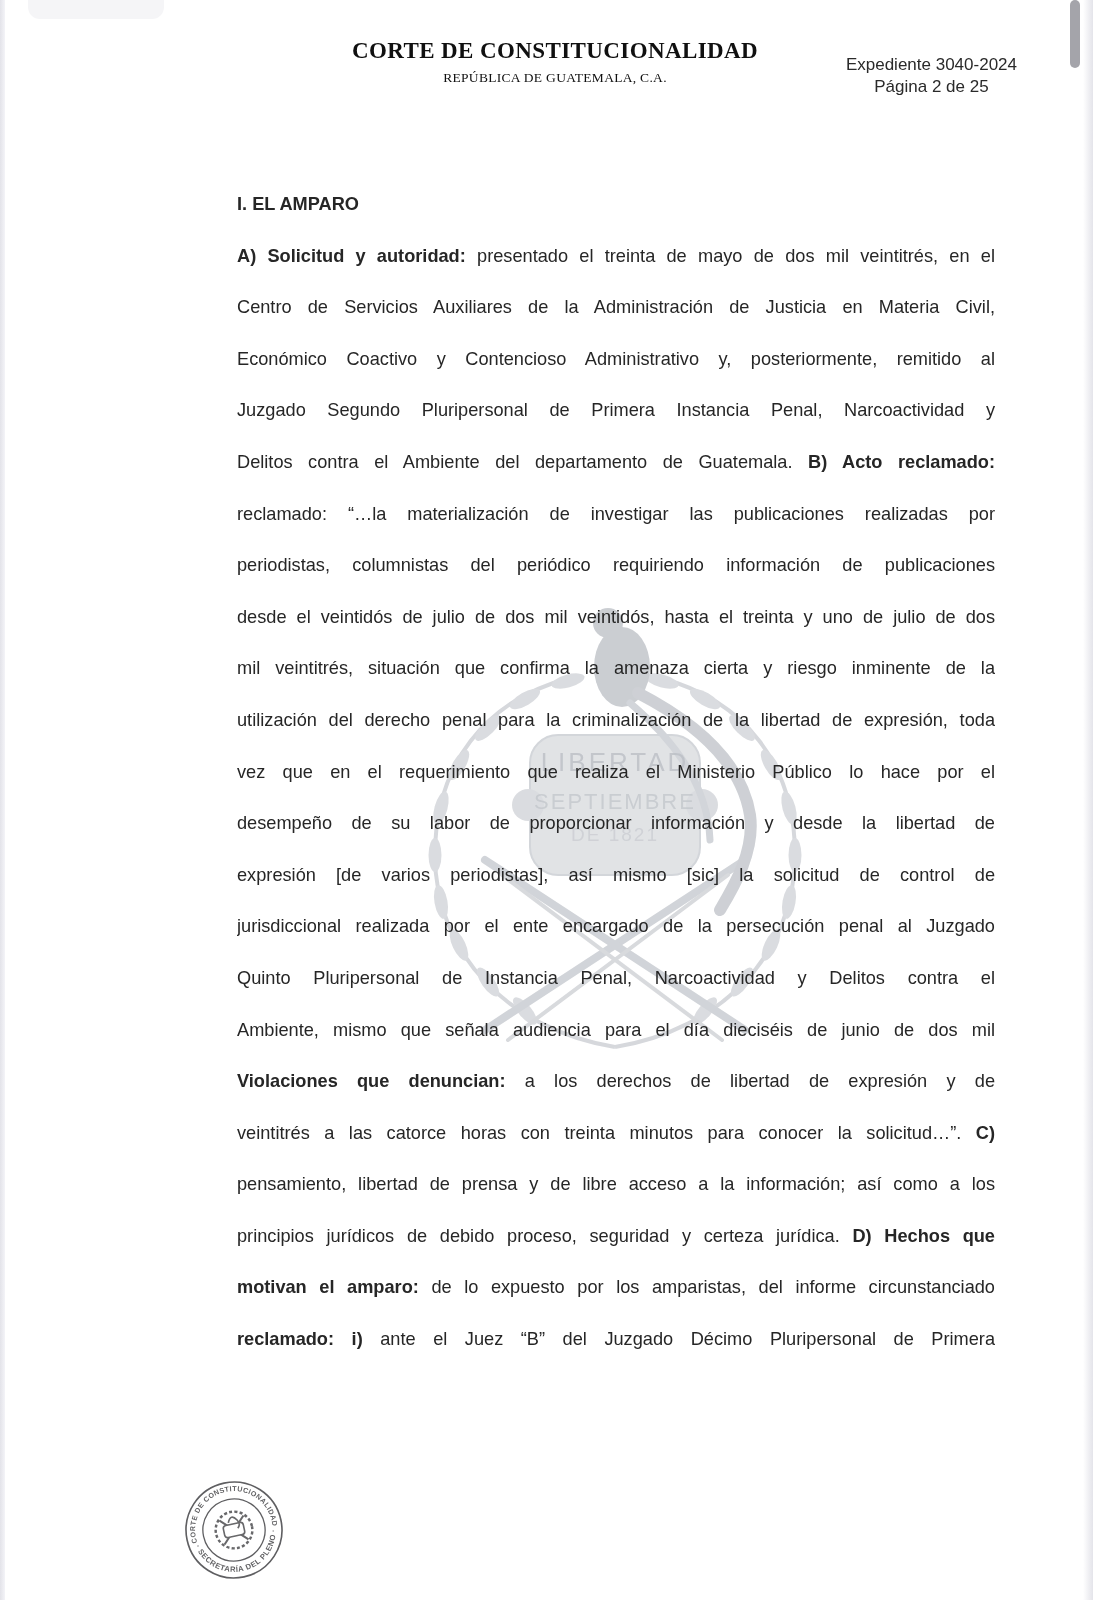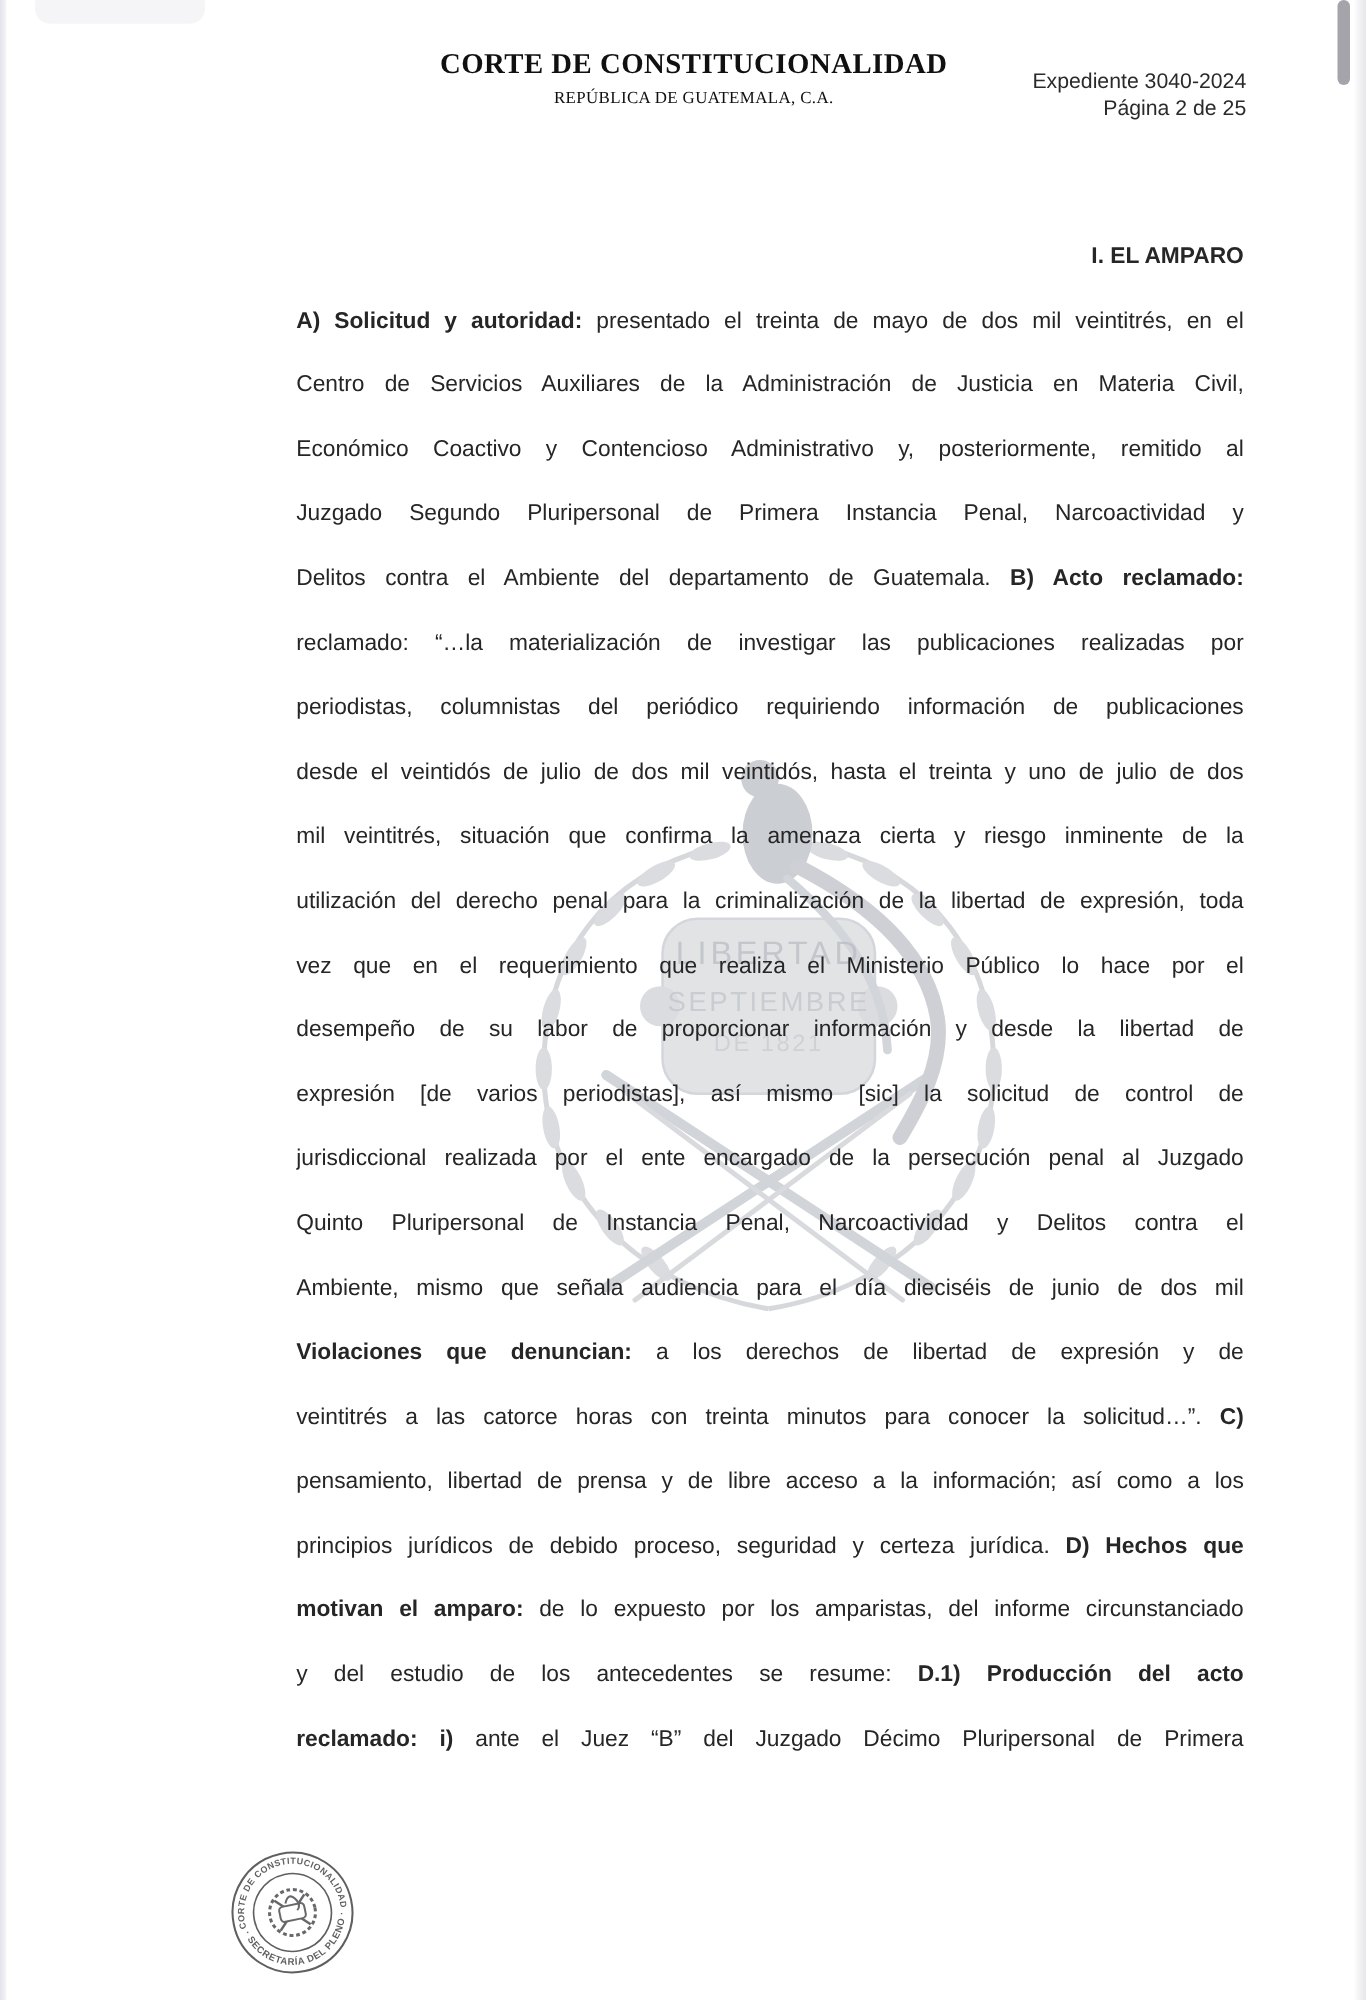--- a/index.html
+++ b/index.html
@@ -11,26 +11,26 @@
     background:linear-gradient(to right,#e3e3e9,#f4f4f8);}
   .right-strip{position:absolute;right:0;top:0;width:10px;height:1600px;
     background:linear-gradient(to right,rgba(233,233,239,0),#e4e4ea);}
   .top-card{position:absolute;left:28px;top:0;width:136px;height:19px;
     background:#f5f5f7;border-radius:0 0 12px 12px;}
   .scroll-thumb{position:absolute;left:1070px;top:0;width:10px;height:68px;
     background:#a4a4aa;border-radius:6px;}
   .header-center{position:absolute;left:255px;top:38px;width:600px;text-align:center;color:#101010;}
   .header-title{font-family:"Liberation Serif", serif;font-weight:bold;font-size:23px;letter-spacing:.4px;}
   .header-subtitle{font-family:"Liberation Serif", serif;font-size:13.5px;letter-spacing:.3px;margin-top:6px;}
-  .header-meta{position:absolute;right:96px;top:54px;text-align:right;
+  .header-meta{position:absolute;right:76px;top:54px;text-align:center;
     font-size:17px;line-height:21.5px;color:#2a2a2a;}
   .watermark{position:absolute;left:390px;top:575px;width:450px;height:500px;z-index:0;opacity:.9;}
   .doc{position:absolute;left:237px;top:179px;width:758px;z-index:1;
     font-size:18.2px;color:#262626;}
-  .doc-heading{height:51.6px;line-height:51.6px;font-weight:bold;text-align:right;}
+  .doc-heading{height:51.6px;line-height:51.6px;font-weight:bold;text-align:left;}
   .doc-line{height:51.6px;line-height:51.6px;text-align:justify;text-align-last:justify;
     -moz-text-align-last:justify;overflow:hidden;}
   .doc-line .b{font-weight:bold;}
   .doc-line .i{}
   .seal{position:absolute;left:183px;top:1479px;width:102px;height:102px;
     transform:rotate(-12deg);opacity:.82;z-index:2;}
 </style>
 </head>
 <body>
 
@@ -116,21 +116,20 @@
       <div class="doc-line"><span class="i">desempeño de su labor de proporcionar información y desde la libertad de</span></div>
       <div class="doc-line"><span class="i">expresión </span><span>[de varios periodistas], </span><span class="i">así mismo </span><span>[sic] </span><span class="i">la solicitud de control de</span></div>
       <div class="doc-line"><span class="i">jurisdiccional realizada por el ente encargado de la persecución penal al Juzgado</span></div>
       <div class="doc-line"><span class="i">Quinto Pluripersonal de Instancia Penal, Narcoactividad y Delitos contra el</span></div>
       <div class="doc-line"><span class="i">Ambiente, mismo que señala audiencia para el día dieciséis de junio de dos mil</span></div>
       <div class="doc-line"><span class="b">Violaciones que denuncian: </span><span>a los derechos de libertad de expresión y de</span></div>
       <div class="doc-line"><span class="i">veintitrés a las catorce horas con treinta minutos para conocer la solicitud…”. </span><span class="b">C)</span></div>
       <div class="doc-line"><span>pensamiento, libertad de prensa y de libre acceso a la información; así como a los</span></div>
       <div class="doc-line"><span>principios jurídicos de debido proceso, seguridad y certeza jurídica. </span><span class="b">D) Hechos que</span></div>
       <div class="doc-line"><span class="b">motivan el amparo: </span><span>de lo expuesto por los amparistas, del informe circunstanciado</span></div>
-      <div class="doc-line"><span>y del estudio de los antecedentes se resume: </span><span class="b">D.1) Producción del acto</span></div>
       <div class="doc-line"><span class="b">reclamado: i) </span><span>ante el Juez “B” del Juzgado Décimo Pluripersonal de Primera</span></div>
     </div>
 </div>
 
 <svg class="seal" viewBox="0 0 100 100" xmlns="http://www.w3.org/2000/svg" aria-hidden="true">
   <defs>
     <path id="seal-top" d="M 14 62 A 38 38 0 1 1 86 62" fill="none"></path>
     <path id="seal-bottom" d="M 9.6 57.1 A 41 41 0 0 0 90.4 57.1" fill="none"></path>
   </defs>
   <circle cx="50" cy="50" r="47" fill="none" stroke="#3d3d40" stroke-width="1.6"></circle>

